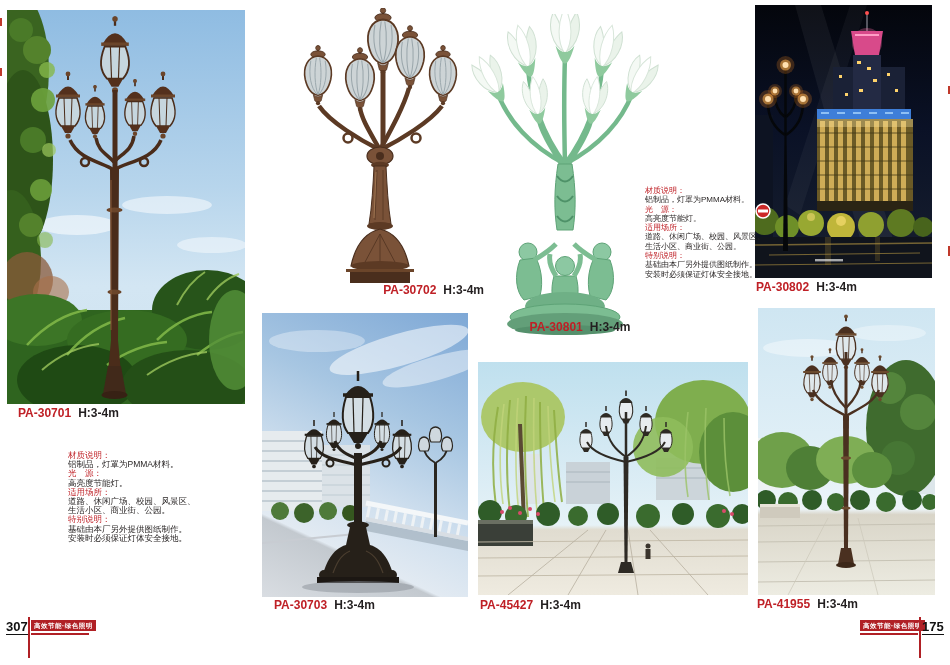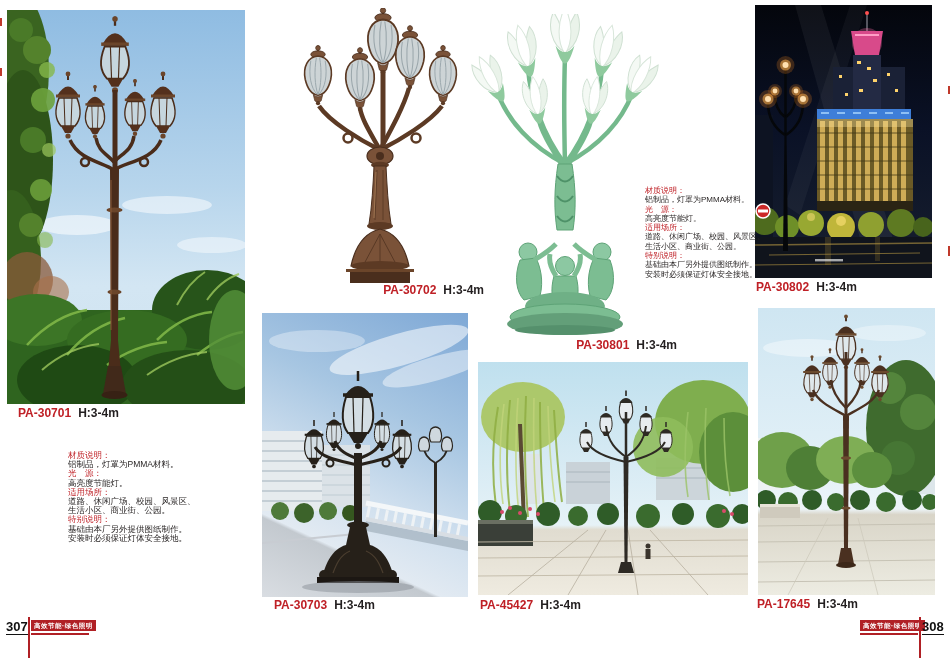--- a/index.html
+++ b/index.html
@@ -16,21 +16,21 @@
   .ph-30703{left:262px;top:313px;width:206px;height:284px;background:linear-gradient(205deg,#7ea8d6 0%,#a7c6e2 35%,#cfdfee 60%,#e2eaf2 78%,#c3c9cf 79%,#d9dde2 100%)}
   .ph-30803{left:478px;top:362px;width:270px;height:233px;background:linear-gradient(180deg,#bfe0ee 0%,#d8ebf4 45%,#e6f2f7 70%,#e0dcd0 72%,#efebe0 100%)}
   .ph-30804{left:758px;top:308px;width:177px;height:287px;background:linear-gradient(180deg,#cfe6f2 0%,#e2f0f7 55%,#edf5f9 70%,#d9d5c8 72%,#edece2 100%)}
   .ct-30702{left:300px;top:8px;width:170px;height:284px}
   .ct-30801{left:470px;top:14px;width:190px;height:322px}
 
   .plabel{position:absolute;font-size:12px;font-weight:bold;white-space:nowrap;color:#231f20}
   .plabel .code{color:#bf2026;margin-right:7px}
   .lb-30701{left:18px;top:406px}
   .lb-30702{left:300px;top:283px;width:184px;text-align:right}
-  .lb-30801{left:483px;top:338px;width:194px;text-align:right}
+  .lb-30801{left:483px;top:320px;width:194px;text-align:center}
   .lb-30802{left:756px;top:280px}
   .lb-30703{left:274px;top:598px}
   .lb-30803{left:480px;top:598px}
   .lb-30804{left:757px;top:597px}
 
   .desc{position:absolute;color:#2b2727}
   .desc p{white-space:nowrap}
   .desc .h{color:#bf2026;font-weight:normal}
   .desc-left{left:68px;top:451px;font-size:8.5px;line-height:9.2px}
   .desc-mid{left:645px;top:186px;font-size:8px;line-height:9.3px}
@@ -696,31 +696,31 @@
       </g>
       <line x1="88" y1="44" x2="88" y2="108" stroke="#4a3020" stroke-width="3"></line>
       <path d="M85,108 L91,108 L90,240 L86,240 Z" fill="#4a3020"></path>
       <ellipse cx="88" cy="150" rx="5" ry="1.8" fill="#6b4a2e"></ellipse>
       <ellipse cx="88" cy="200" rx="4.5" ry="1.6" fill="#6b4a2e"></ellipse>
       <path d="M83,240 L93,240 L96,256 L80,256 Z" fill="#4a3020"></path>
       <ellipse cx="88" cy="257" rx="10" ry="3" fill="#3c2718"></ellipse>
     </svg>
   </figure>
   <div class="plabel lb-30804">
-    <span class="code">PA-17645</span><span class="spec">H:3-4m</span>
+    <span class="code">PA-41955</span><span class="spec">H:3-4m</span>
   </div>
 
   <div class="pageno pn-left">307</div>
   <div class="vline vl-left"></div>
   <div class="slogan sl-left">高效节能·绿色照明</div>
   <div class="sline sll"></div>
 
   <div class="slogan sl-right">高效节能·绿色照明</div>
   <div class="sline slr"></div>
   <div class="vline vl-right"></div>
-  <div class="pageno pn-right">308</div>
+  <div class="pageno pn-right">175</div>
 
   <div class="edge-mark em1"></div>
   <div class="edge-mark em2"></div>
   <div class="edge-mark em3"></div>
   <div class="edge-mark em4"></div>
 
 </div>
 
 </body></html>

